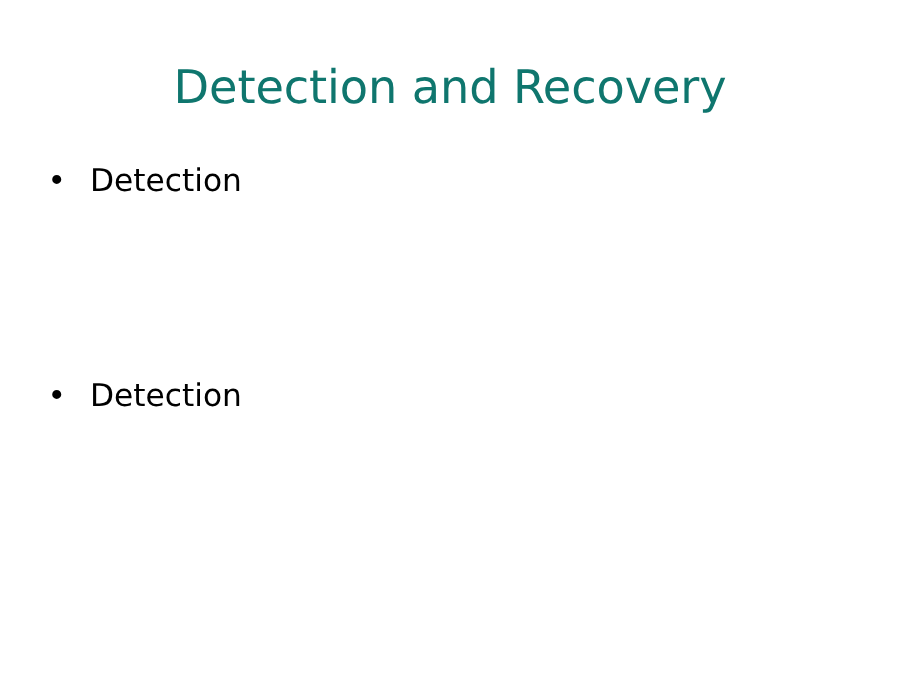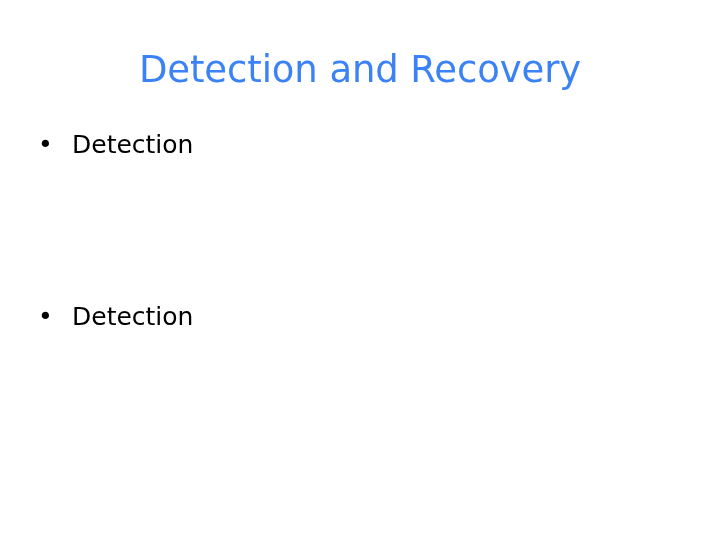--- a/index.html
+++ b/index.html
@@ -23,21 +23,21 @@
     position: absolute;
     left: 40px;
     right: 40px;
     top: 44px;
     height: 52px;
     line-height: 52px;
     text-align: center;
     font-family: "DejaVu Sans", sans-serif;
     font-size: 37px;
     font-weight: 400;
-    color: #3b82f6;
+    color: #0f766e;
     letter-spacing: -0.1px;
     white-space: nowrap;
   }
   .body-list {
     position: absolute;
     left: 38px;
     top: 128px;
     width: 620px;
     margin: 0;
     padding: 0;

